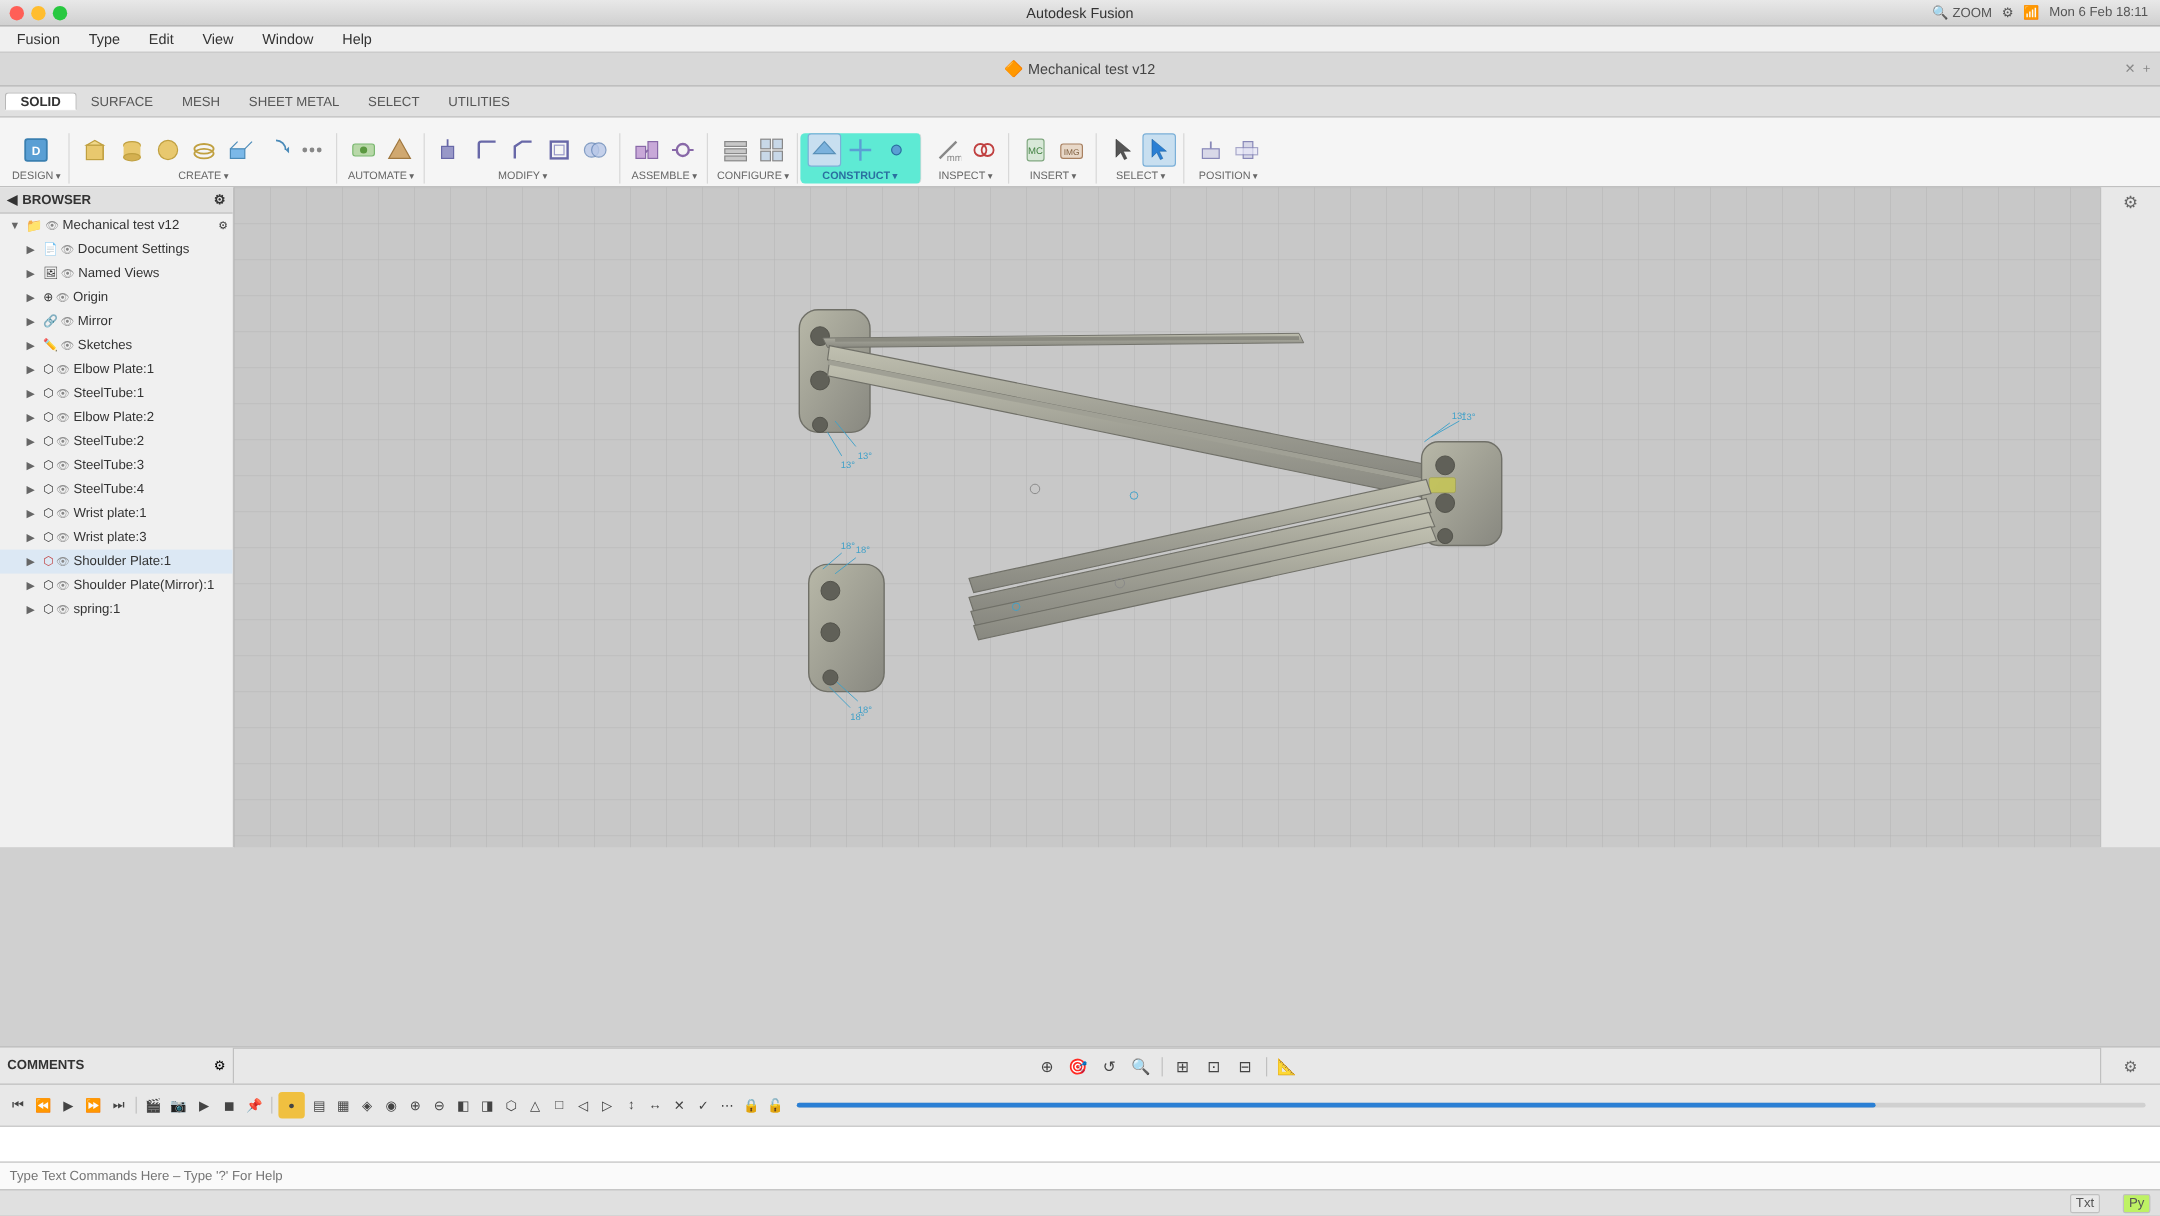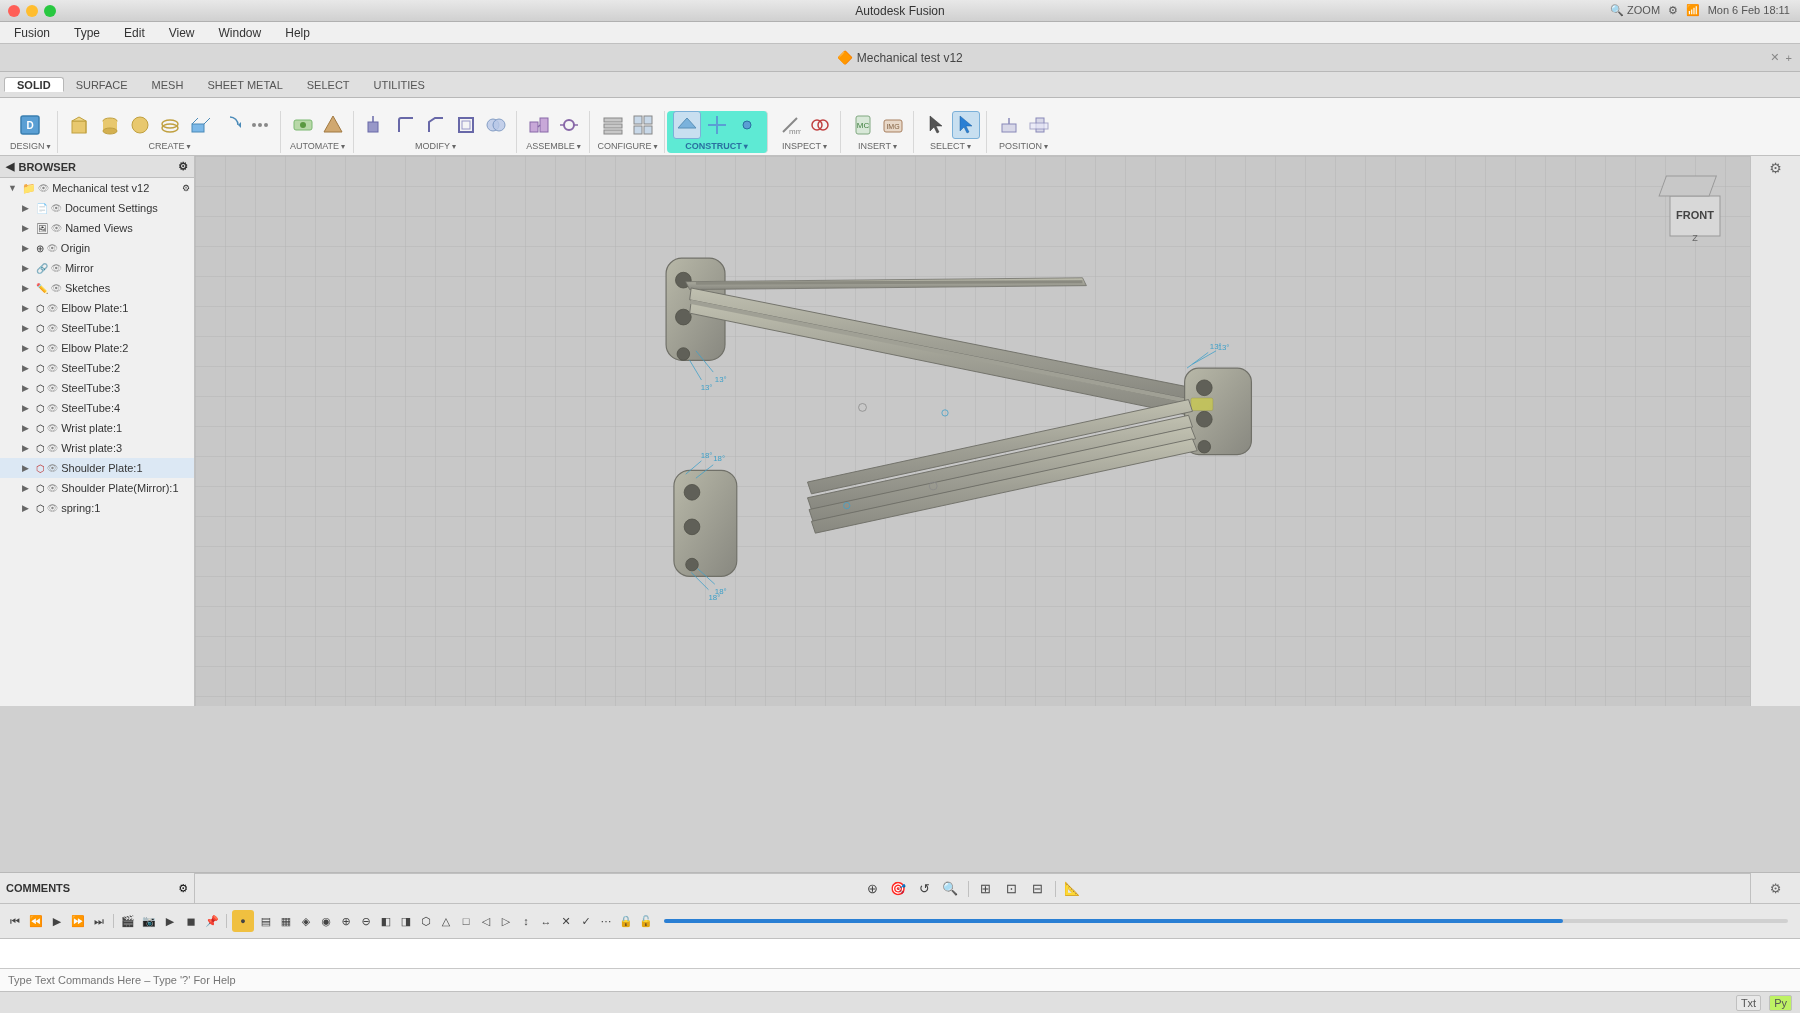--- a/index.html
+++ b/index.html
@@ -145,21 +145,21 @@
     #text-commands-area { height: 30px; background: #fff; border-top: 1px solid #c0c0c0; }
     #text-commands-input {
       width: 100%; height: 30px; border: none; outline: none;
       padding: 0 8px; font-size: 11px; color: #666; background: #fff;
     }
     #status-bar {
       height: 22px; background: #e0e0e0; border-top: 1px solid #c0c0c0;
       display: flex; align-items: center; justify-content: space-between; padding: 0 8px;
       font-size: 11px; color: #555;
     }
-    .status-right { display: flex; align-items: center; gap: 8px; margin-left: 20px; }
+    .status-right { display: flex; align-items: center; gap: 19px; margin-left: 20px; }
   </style>
 </head>
 <body>
 
 <div id="titlebar">
   <div class="traffic-lights">
     <div class="tl tl-red"></div>
     <div class="tl tl-yellow"></div>
     <div class="tl tl-green"></div>
   </div>
@@ -600,30 +600,20 @@
             <span style="font-size:10px;">⬡</span>
             <span style="font-size:9px;color:#888">👁</span>
           </div>
         <span class="item-label">spring:1</span>
       </div>
     </div>
   </div>
 
   <div id="canvas">
 
-    <div id="viewcube" style="position:absolute; top:10px; right:10px; width:90px; height:90px;">
-      <svg width="90" height="90" viewBox="0 0 90 90">
-
-        <rect x="20" y="30" width="50" height="40" fill="#d8d8d8" stroke="#999" stroke-width="1"></rect>
-        <rect x="20" y="10" width="50" height="20" fill="#c8c8c8" stroke="#999" stroke-width="1" transform="skewX(-20)"></rect>
-
-        <text x="45" y="53" text-anchor="middle" font-size="11" font-weight="bold" fill="#444">FRONT</text>
-        <text x="45" y="75" text-anchor="middle" font-size="9" fill="#666">Z</text>
-      </svg>
-    </div>
 
     <svg id="model-svg" viewBox="0 0 1200 700" preserveAspectRatio="xMidYMid meet">
       <defs>
         <linearGradient id="plateGrad" x1="0%" y1="0%" x2="100%" y2="100%">
           <stop offset="0%" style="stop-color:#b8b8a8;stop-opacity:1"></stop>
           <stop offset="100%" style="stop-color:#888880;stop-opacity:1"></stop>
         </linearGradient>
         <linearGradient id="tubeGrad" x1="0%" y1="0%" x2="0%" y2="100%">
           <stop offset="0%" style="stop-color:#c0c0b0;stop-opacity:1"></stop>
           <stop offset="50%" style="stop-color:#a0a095;stop-opacity:1"></stop>

